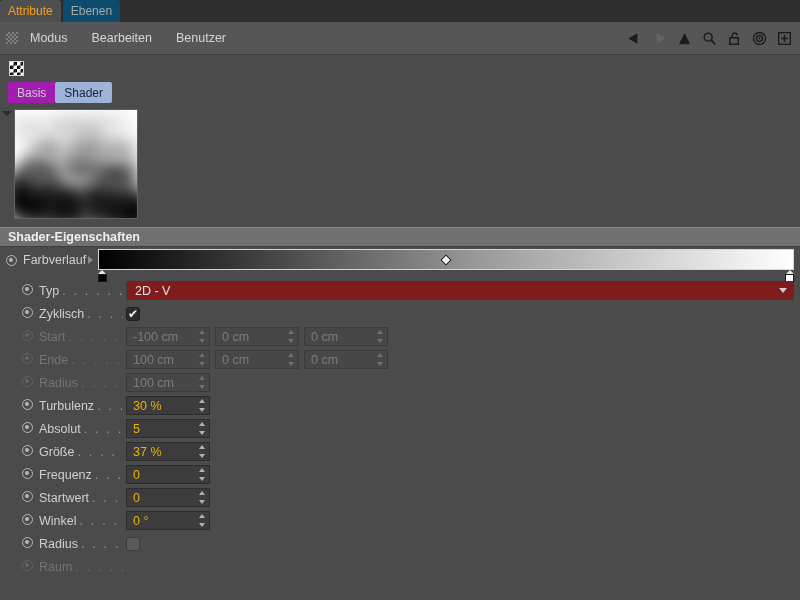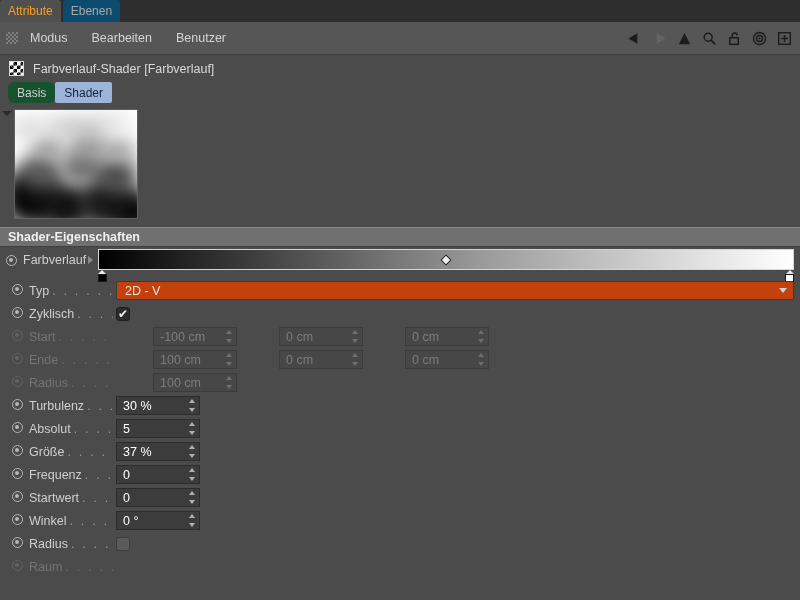--- a/index.html
+++ b/index.html
@@ -69,21 +69,21 @@
 
   
   .subtabs {
     height: 21px; display: flex; align-items: stretch;
     padding-left: 8px; background: #4b4b4b;
   }
   .subtabs .stab {
     font-size: 12px; padding: 0 9px; display: flex; align-items: center;
     border-radius: 2px;
   }
-  .subtabs .stab.plain { background: #14532d; color: #cdcdcd; border-radius: 6px; }
+  .subtabs .stab.plain { background: #a21caf; color: #cdcdcd; }
   .subtabs .stab.sel { background: #9db4d8; color: #15233c; }
 
   
   .previewrow {
     background: #4b4b4b; padding: 6px 0 8px 0;
     display: flex; align-items: flex-start;
   }
   .collapse-arrow {
     width: 14px; margin-top: 2px; display: flex; justify-content: center;
   }
@@ -104,21 +104,21 @@
   
   .sectionhdr {
     height: 20px; background: #707070;
     border-top: 1px solid #8a8a8a; border-bottom: 1px solid #3f3f3f;
     display: flex; align-items: center; padding-left: 8px;
     color: #f0f0f0; font-size: 12.5px; font-weight: bold;
   }
 
   
   .props { background: #4b4b4b; padding-top: 2px; }
-  .row { display: flex; align-items: center; height: 23px; padding-left: 12px; }
+  .row { display: flex; align-items: center; height: 23px; padding-left: 22px; }
   .radio {
     width: 11px; height: 11px; border-radius: 50%; flex: 0 0 11px;
     border: 1.5px solid #b7b7b7; position: relative; background: #4b4b4b;
   }
   .radio::after {
     content: ""; position: absolute; left: 2px; top: 2px;
     width: 4px; height: 4px; border-radius: 50%; background: #b7b7b7;
   }
   .radio.dim { border-color: #646464; }
   .radio.dim::after { background: #646464; }
@@ -137,41 +137,41 @@
   .labelcol { width: 104px; display: flex; align-items: baseline; overflow: hidden; }
   .fieldcol { display: flex; align-items: center; gap: 5px; }
 
   
   .numfield {
     height: 19px; width: 84px; background: #3c3c3c;
     border: 1px solid #2c2c2c;
     display: flex; align-items: center; position: relative;
   }
   .numfield span.v {
-    color: #ffffff; font-size: 12.5px; padding-left: 6px; white-space: nowrap;
-  }
-  .numfield.dim { background: #474747; border-color: #3b3b3b; margin-left: 37px; }
+    color: #eab308; font-size: 12.5px; padding-left: 6px; white-space: nowrap;
+  }
+  .numfield.dim { background: #474747; border-color: #3b3b3b; }
   .numfield.dim span.v { color: #7d7d7d; }
   .numfield .spin {
     position: absolute; right: 4px; top: 2px; bottom: 2px;
     width: 7px; display: flex; flex-direction: column;
     justify-content: space-between; align-items: center;
   }
   .numfield .spin i {
     width: 0; height: 0; border-left: 3.5px solid transparent;
     border-right: 3.5px solid transparent; display: block;
   }
   .numfield .spin i.up { border-bottom: 4px solid #b0b0b0; }
   .numfield .spin i.dn { border-top: 4px solid #b0b0b0; }
   .numfield.dim .spin i.up { border-bottom-color: #6f6f6f; }
   .numfield.dim .spin i.dn { border-top-color: #6f6f6f; }
 
   
   .combo {
-    height: 19px; background: #c2410c; border: 1px solid #3a3a3a;
+    height: 19px; background: #7f1d1d; border: 1px solid #3a3a3a;
     border-radius: 2px; display: flex; align-items: center;
     position: relative; width: 100%;
   }
   .combo span.v { color: #e2e2e2; font-size: 12.5px; padding-left: 8px; }
   .combo.dim { background: #4f4f4f; border-color: #454545; }
   .combo.dim span.v { color: #898989; }
   .combo .caret {
     position: absolute; right: 6px; width: 0; height: 0;
     border-left: 4.5px solid transparent; border-right: 4.5px solid transparent;
     border-top: 5px solid #d0d0d0;
@@ -266,21 +266,20 @@
     <svg class="ic" viewBox="0 0 16 16">
       <rect x="1.8" y="1.8" width="12.4" height="12.4" fill="none" stroke="#1c1c1c" stroke-width="1.5"></rect>
       <line x1="8" y1="4.3" x2="8" y2="11.7" stroke="#1c1c1c" stroke-width="1.6"></line>
       <line x1="4.3" y1="8" x2="11.7" y2="8" stroke="#1c1c1c" stroke-width="1.6"></line>
     </svg>
   </div>
 </div>
 
 <div class="objheader">
   <div class="checker"></div>
-  <div class="objtitle">Farbverlauf-Shader [Farbverlauf]</div>
 </div>
 
 <div class="subtabs">
   <div class="stab plain">
     <span>Basis</span>
   </div>
   <div class="stab sel">
     <span>Shader</span>
   </div>
 </div>

